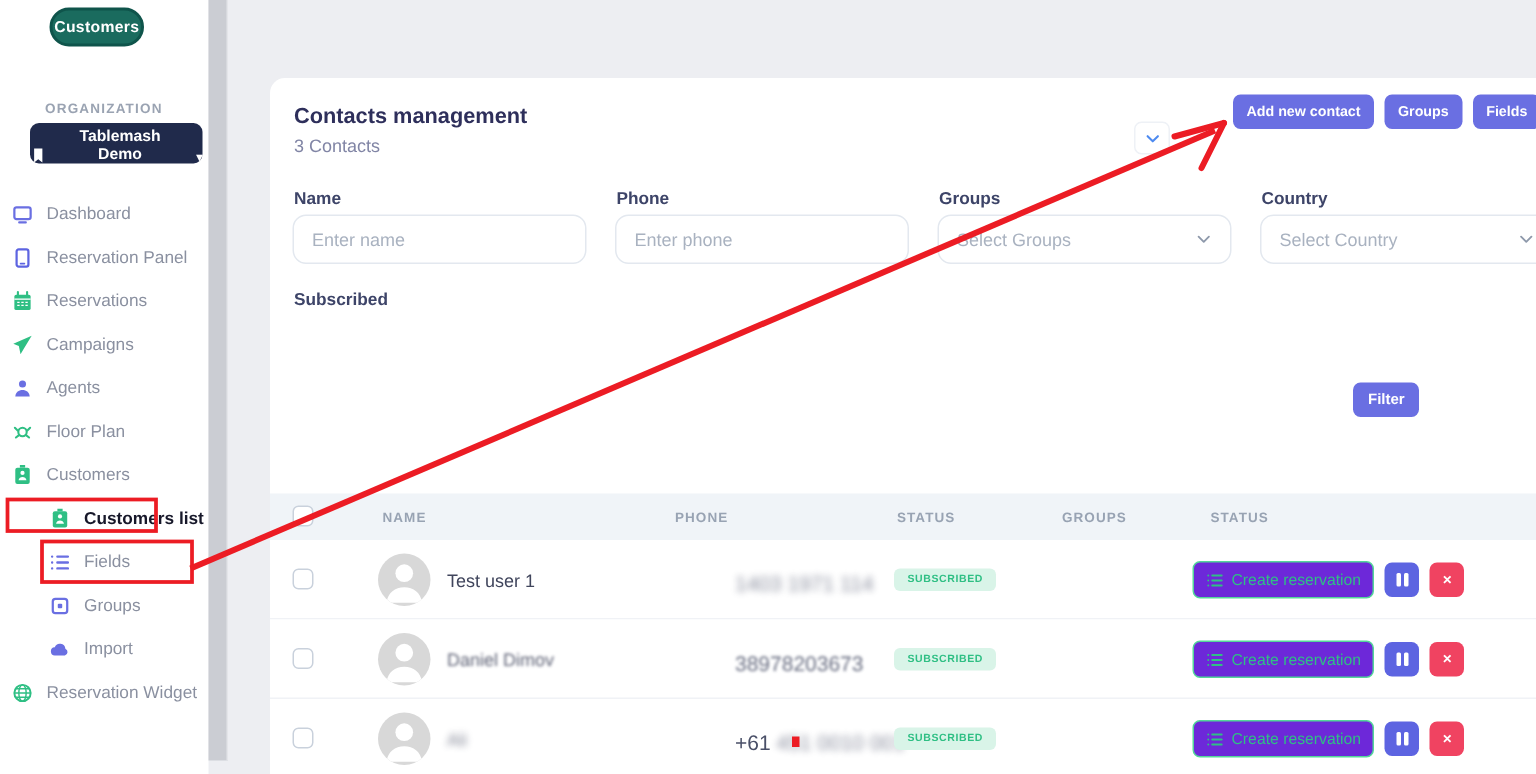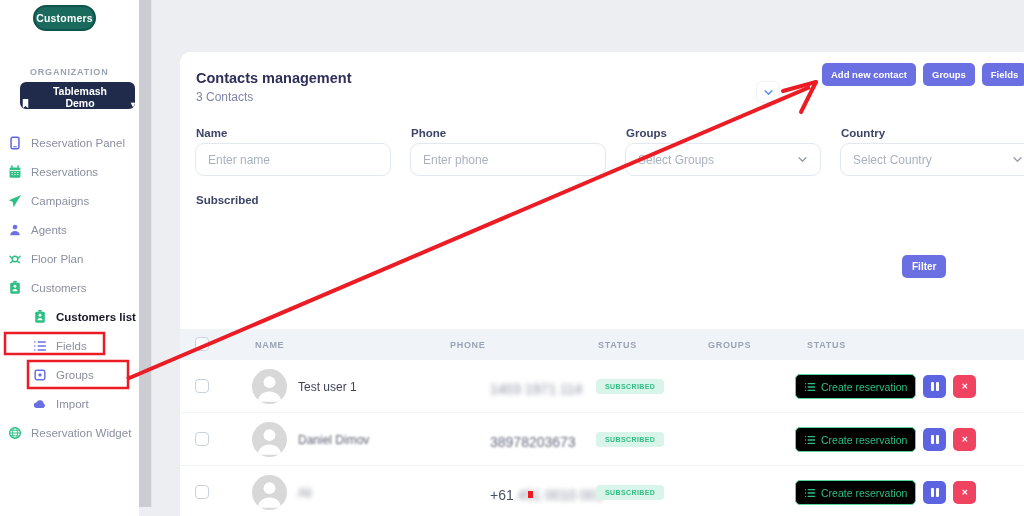--- a/index.html
+++ b/index.html
@@ -53,21 +53,21 @@
   .avatar { position:absolute; left:72px; top:9px; width:35px; height:35px; border-radius:50%; background:#d8d8d8; overflow:hidden; }
   .avatar svg { width:35px; height:35px; }
   .cell-name { position:absolute; left:118px; top:20px; font-size:12px; color:#40455c; }
   .cell-phone { position:absolute; left:310px; top:21px; font-size:14px; color:#4a5068; }
   .blur1 { filter:blur(1.1px); opacity:.85; }
   .blur2 { filter:blur(2.6px); opacity:.65; }
   .pill { position:absolute; left:416px; top:19px; background:#d9f4e8; color:#2fbf84; font-size:7px; font-weight:bold;
           letter-spacing:.4px; padding:4px 9px; border-radius:4px; }
   .cell-groups { position:absolute; left:528px; top:21px; font-size:11.5px; color:#4a5068; }
   .acts { position:absolute; left:615px; top:14px; display:flex; gap:7px; align-items:center; }
-  .cres { height:25px; display:flex; align-items:center; gap:5px; padding:0 8px; background:#000000; border:1px solid #53d69a;
+  .cres { height:25px; display:flex; align-items:center; gap:5px; padding:0 8px; background:#6d28d9; border:1px solid #53d69a;
           color:#2fbf84; border-radius:5px; font-size:10.5px; cursor:pointer; font-family:"Liberation Sans", sans-serif; }
   .sq-btn { width:23px; height:23px; border:none; border-radius:5px; color:#fff; cursor:pointer; display:flex; align-items:center; justify-content:center; }
   .pause-btn { background:#5d64e1; }
   .pause-bars { display:flex; gap:2.5px; }
   .pause-bars i { display:block; width:3px; height:9px; background:#fff; border-radius:1px; }
   .del-btn { background:#f04361; font-size:8px; font-weight:bold; }
 
   
   .annot { position:absolute; left:0; top:0; width:1024px; height:516px; z-index:10; pointer-events:none; }
 </style>
@@ -84,20 +84,29 @@
     <button class="org-btn">
       <span style="display:flex">
           <svg width="11" height="11" viewBox="0 0 16 16">
             <path d="M4 1.5h8V15l-4-3.2L4 15z" fill="#fff"></path>
           </svg>
         </span>
       <span>Tablemash Demo</span>
       <span class="caret">▾</span>
     </button>
     <nav class="nav" id="sidebar-nav">
+  <div class="nav-item">
+    <span class="nav-icon" style="color: rgb(106, 111, 226);">
+            <svg viewBox="0 0 16 16">
+              <rect x="1.8" y="2.5" width="12.4" height="9" rx="1.6" fill="none" stroke="currentColor" stroke-width="1.7"></rect>
+              <path d="M5.5 14h5" stroke="currentColor" stroke-width="1.7" stroke-linecap="round"></path>
+            </svg>
+          </span>
+    <span class="nav-label">Dashboard</span>
+  </div>
 
   <div class="nav-item">
     <span class="nav-icon" style="color: rgb(93, 100, 225);">
             <svg viewBox="0 0 16 16">
               <rect x="3.5" y="1.5" width="9" height="13" rx="1.6" fill="none" stroke="currentColor" stroke-width="1.7"></rect>
               <path d="M6.5 12.3h3" stroke="currentColor" stroke-width="1.2" stroke-linecap="round"></path>
             </svg>
           </span>
     <span class="nav-label">Reservation Panel</span>
   </div>

